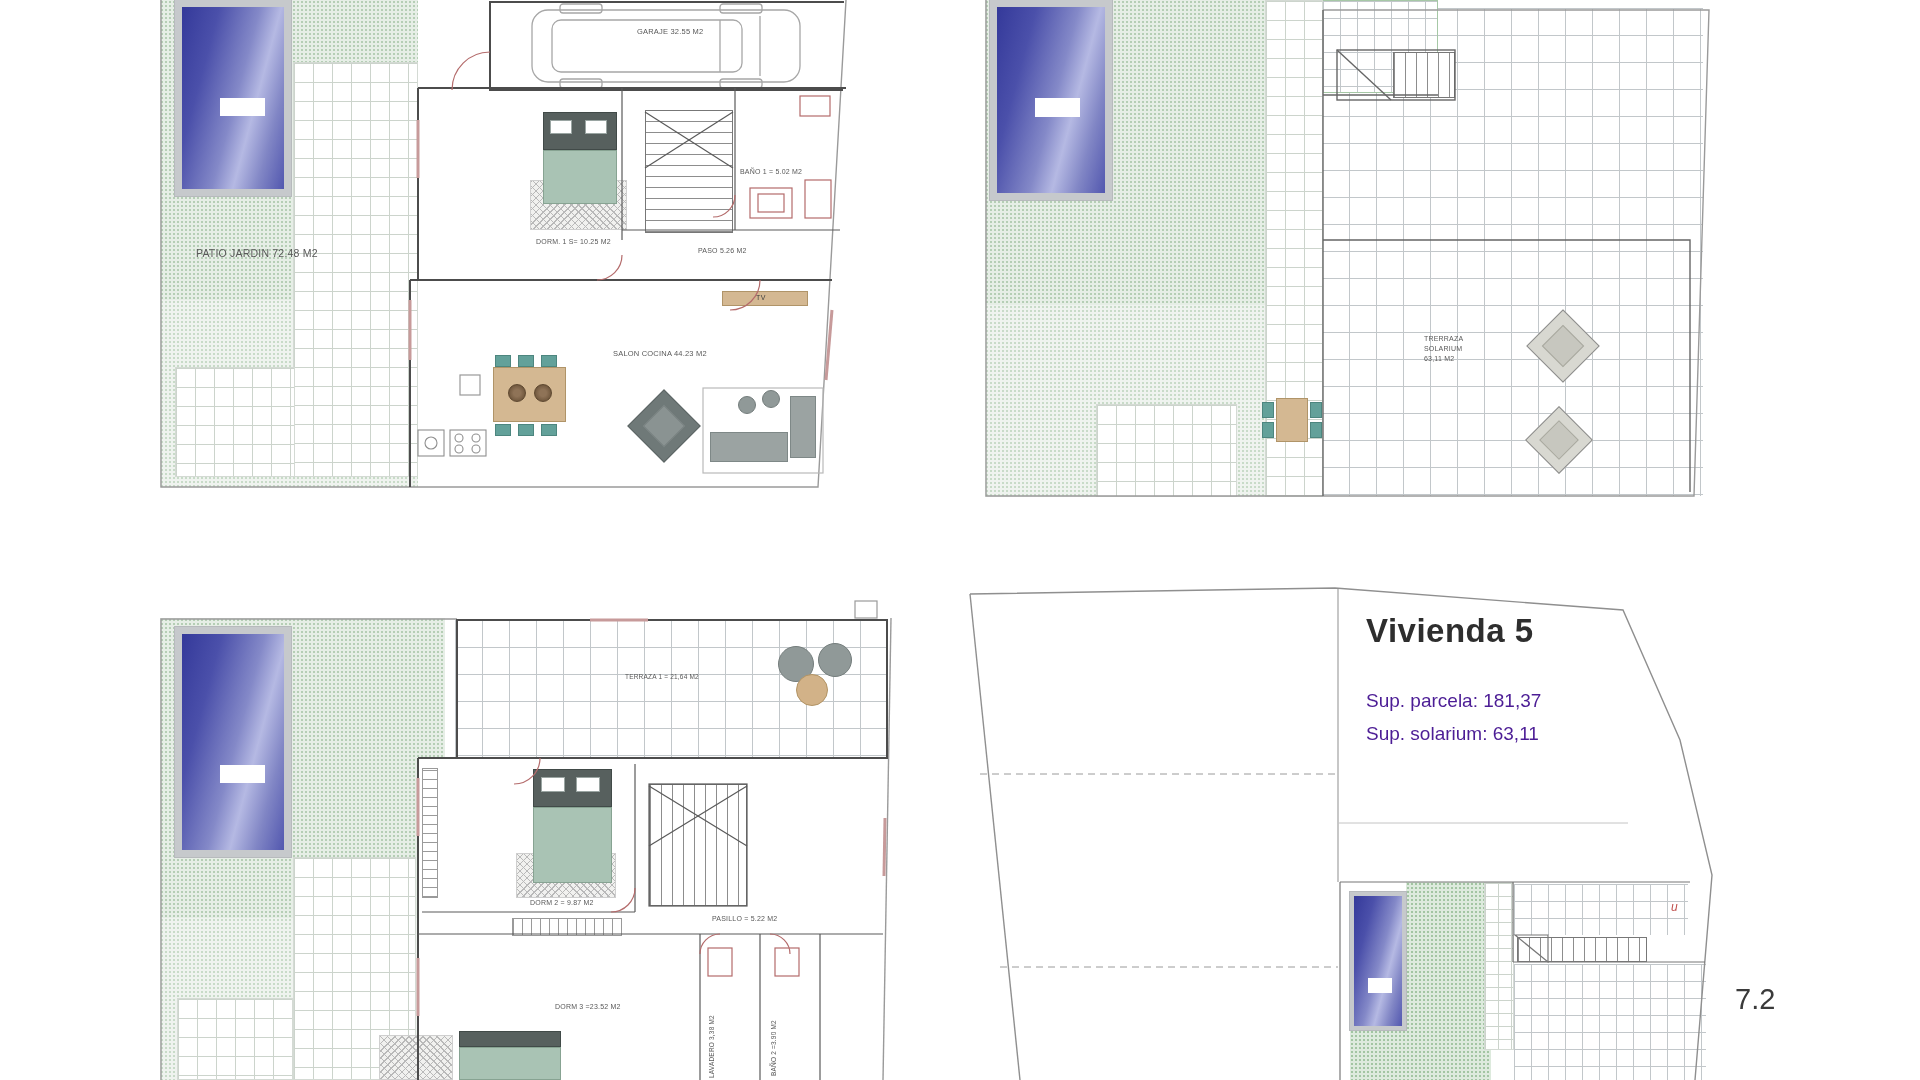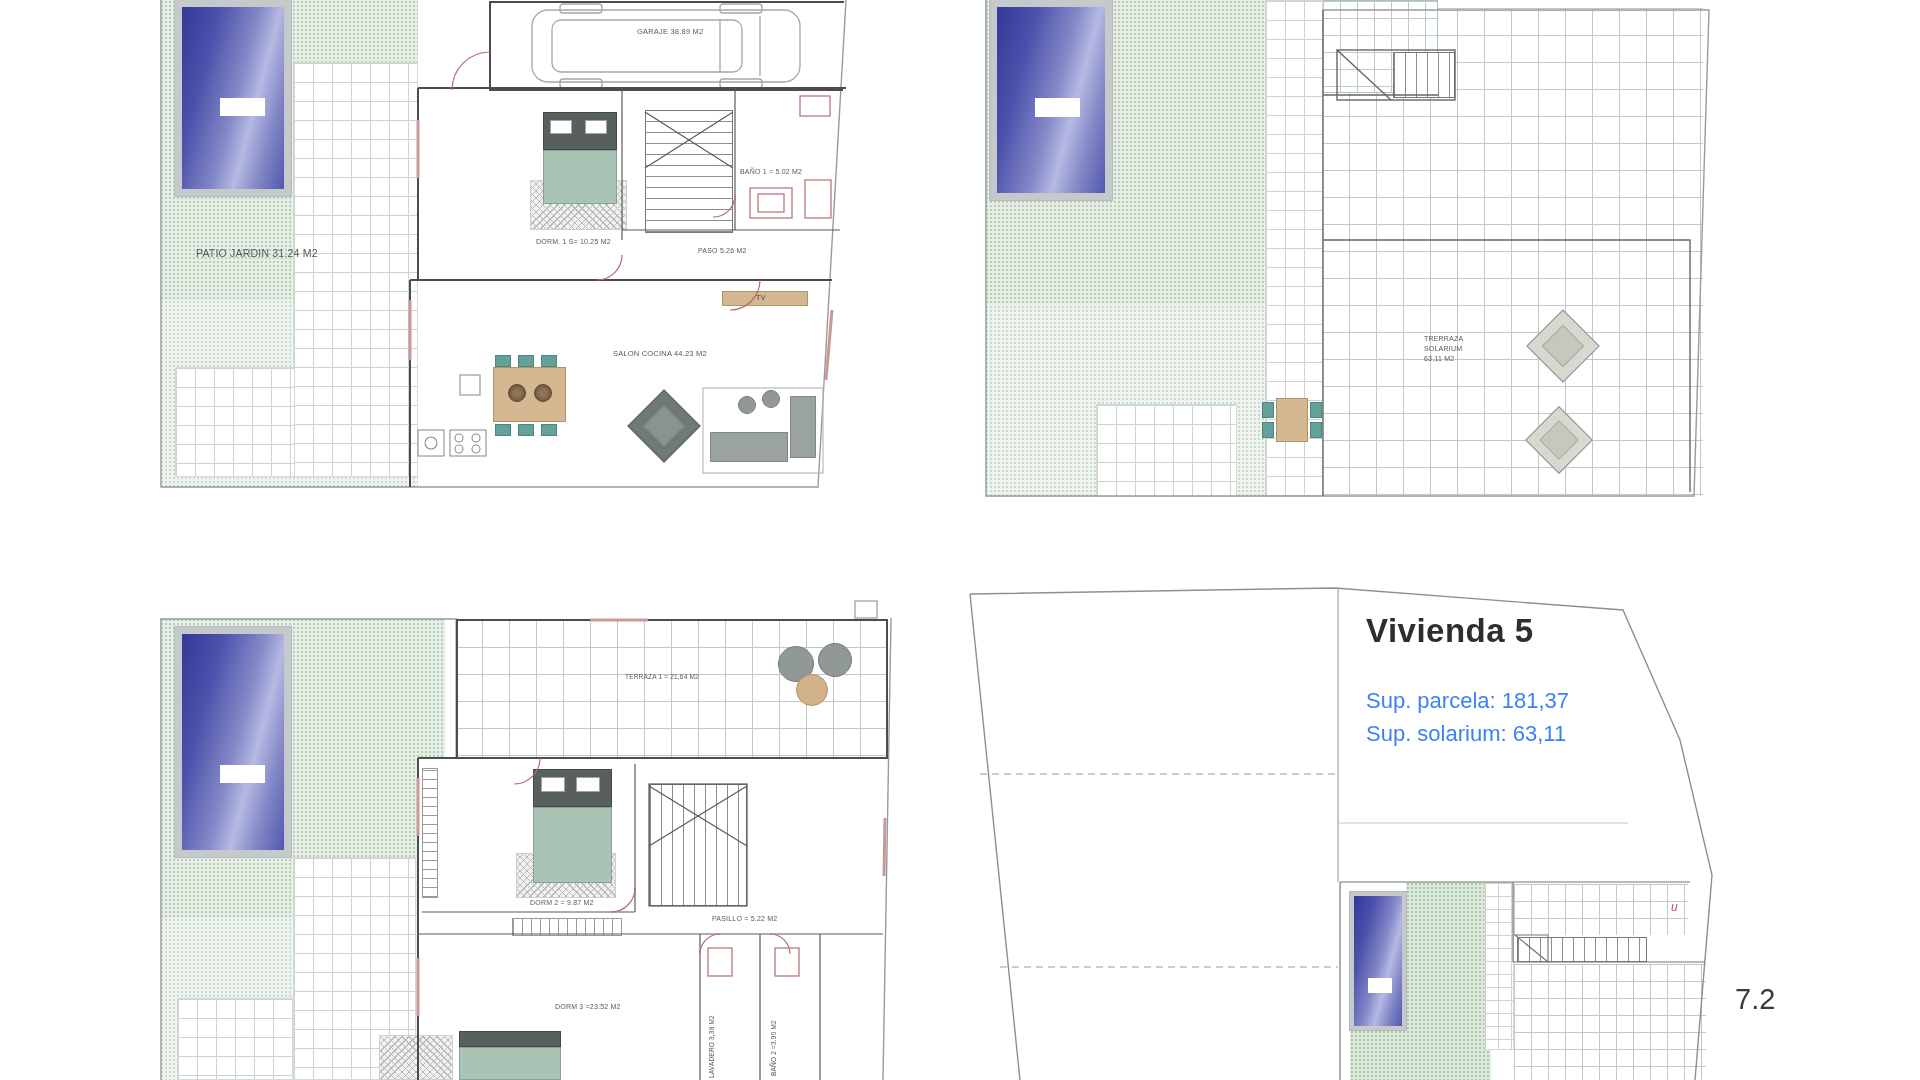--- a/index.html
+++ b/index.html
@@ -35,21 +35,21 @@
 .wcirc{position:absolute;border-radius:50%;background:#d2b288;border:1px solid #b29465}
 .sofa{position:absolute;background:#9ba3a2;border:1px solid #7e8887}
 .stairsV{position:absolute;background-color:#fff;background-image:repeating-linear-gradient(90deg,#8d8d8d 0 1px,transparent 1px 11px);border:1px solid #777}
 .stairsH{position:absolute;background-color:#fff;background-image:repeating-linear-gradient(0deg,#8d8d8d 0 1px,transparent 1px 11px);border:1px solid #777}
 .diamond{position:absolute;transform:rotate(45deg);background:#d8d8d1;border:1px solid #8d8d8d}
 .diamond.dark{background:#6f7978;border-color:#5c6564}
 .diamond-in{position:absolute;inset:20%;background:#c7c7bf;border:1px solid #a9a99f}
 .diamond.dark .diamond-in{background:#8a9392;border-color:#778080}
 .page-title{position:absolute;color:#3a3a3a;font-size:33px;letter-spacing:1px}
 .info-title{font-size:33px;font-weight:700;color:#2e2e2e;letter-spacing:.5px}
-.info-line{font-size:22px;color:#3b82f6;line-height:33px}
+.info-line{font-size:19px;color:#4c1d95;line-height:33px}
 .num45{position:absolute;font-size:29px;color:#3a3a3a}
 .redmark{position:absolute;font-size:12px;color:#c0504d;font-style:italic}
 svg.overlay{position:absolute;left:0;top:0;pointer-events:none;overflow:visible}
 .tvlbl{position:absolute;font-size:7px;color:#3e3e3e;letter-spacing:.5px}
 </style>
 </head>
 <body>
 
 <div id="canvas">
 
@@ -143,22 +143,22 @@
         <path d="M600,280 A30,30 0 0 1 570,310"></path>
         <path d="M575,195 A22,22 0 0 1 553,217"></path>
       </g>
       <g stroke="#c79a9a" stroke-width="3">
         <line x1="250" y1="300" x2="250" y2="360"></line>
         <line x1="258" y1="120" x2="258" y2="178"></line>
         <line x1="672" y1="310" x2="666" y2="380"></line>
       </g>
     </svg>
 
-    <span class="lbl" style="left:36px;top:247px;font-size:10.5px">PATIO JARDIN 31.24 M2</span>
-    <span class="lbl" style="left:477px;top:27px;font-size:7.5px">GARAJE 38.89 M2</span>
+    <span class="lbl" style="left:36px;top:247px;font-size:10.5px">PATIO JARDIN 72.48 M2</span>
+    <span class="lbl" style="left:477px;top:27px;font-size:7.5px">GARAJE 32.55 M2</span>
     <span class="lbl" style="left:376px;top:238px">DORM. 1 S= 10.25 M2</span>
     <span class="lbl" style="left:580px;top:168px">BAÑO 1 =  5.02 M2</span>
     <span class="lbl" style="left:538px;top:247px">PASO 5.26 M2</span>
     <span class="lbl" style="left:453px;top:349px;font-size:7.5px">SALON COCINA 44.23 M2</span>
   </div>
 
   <div class="plan" style="left:985px;top:0;width:736px;height:497px">
     <div class="tgrid" style="left:337px;top:8px;width:381px;height:488px"></div>
     <div class="tgrid fine" style="left:320px;top:0;width:133px;height:93px;border:1px solid #a6c8a6"></div>
     <div class="stipple" style="left:0;top:0;width:283px;height:305px"></div>

